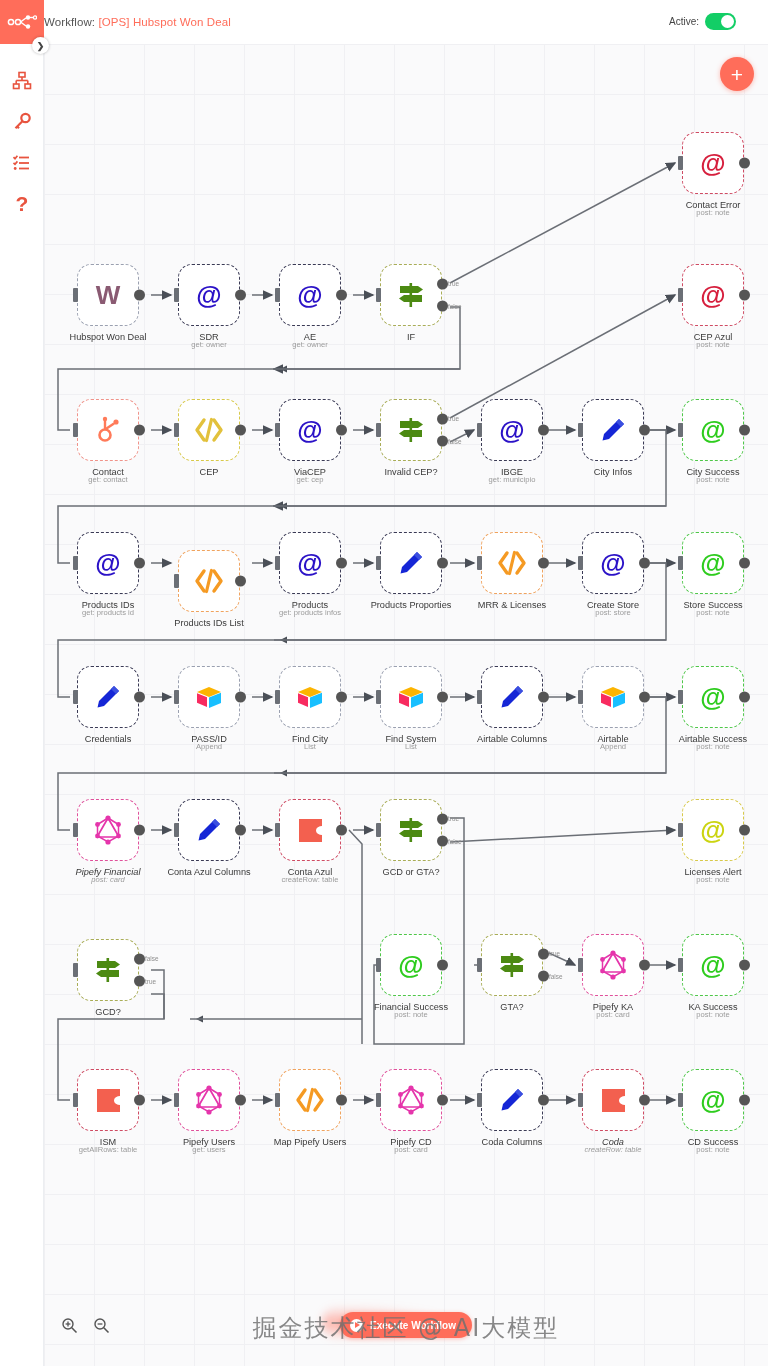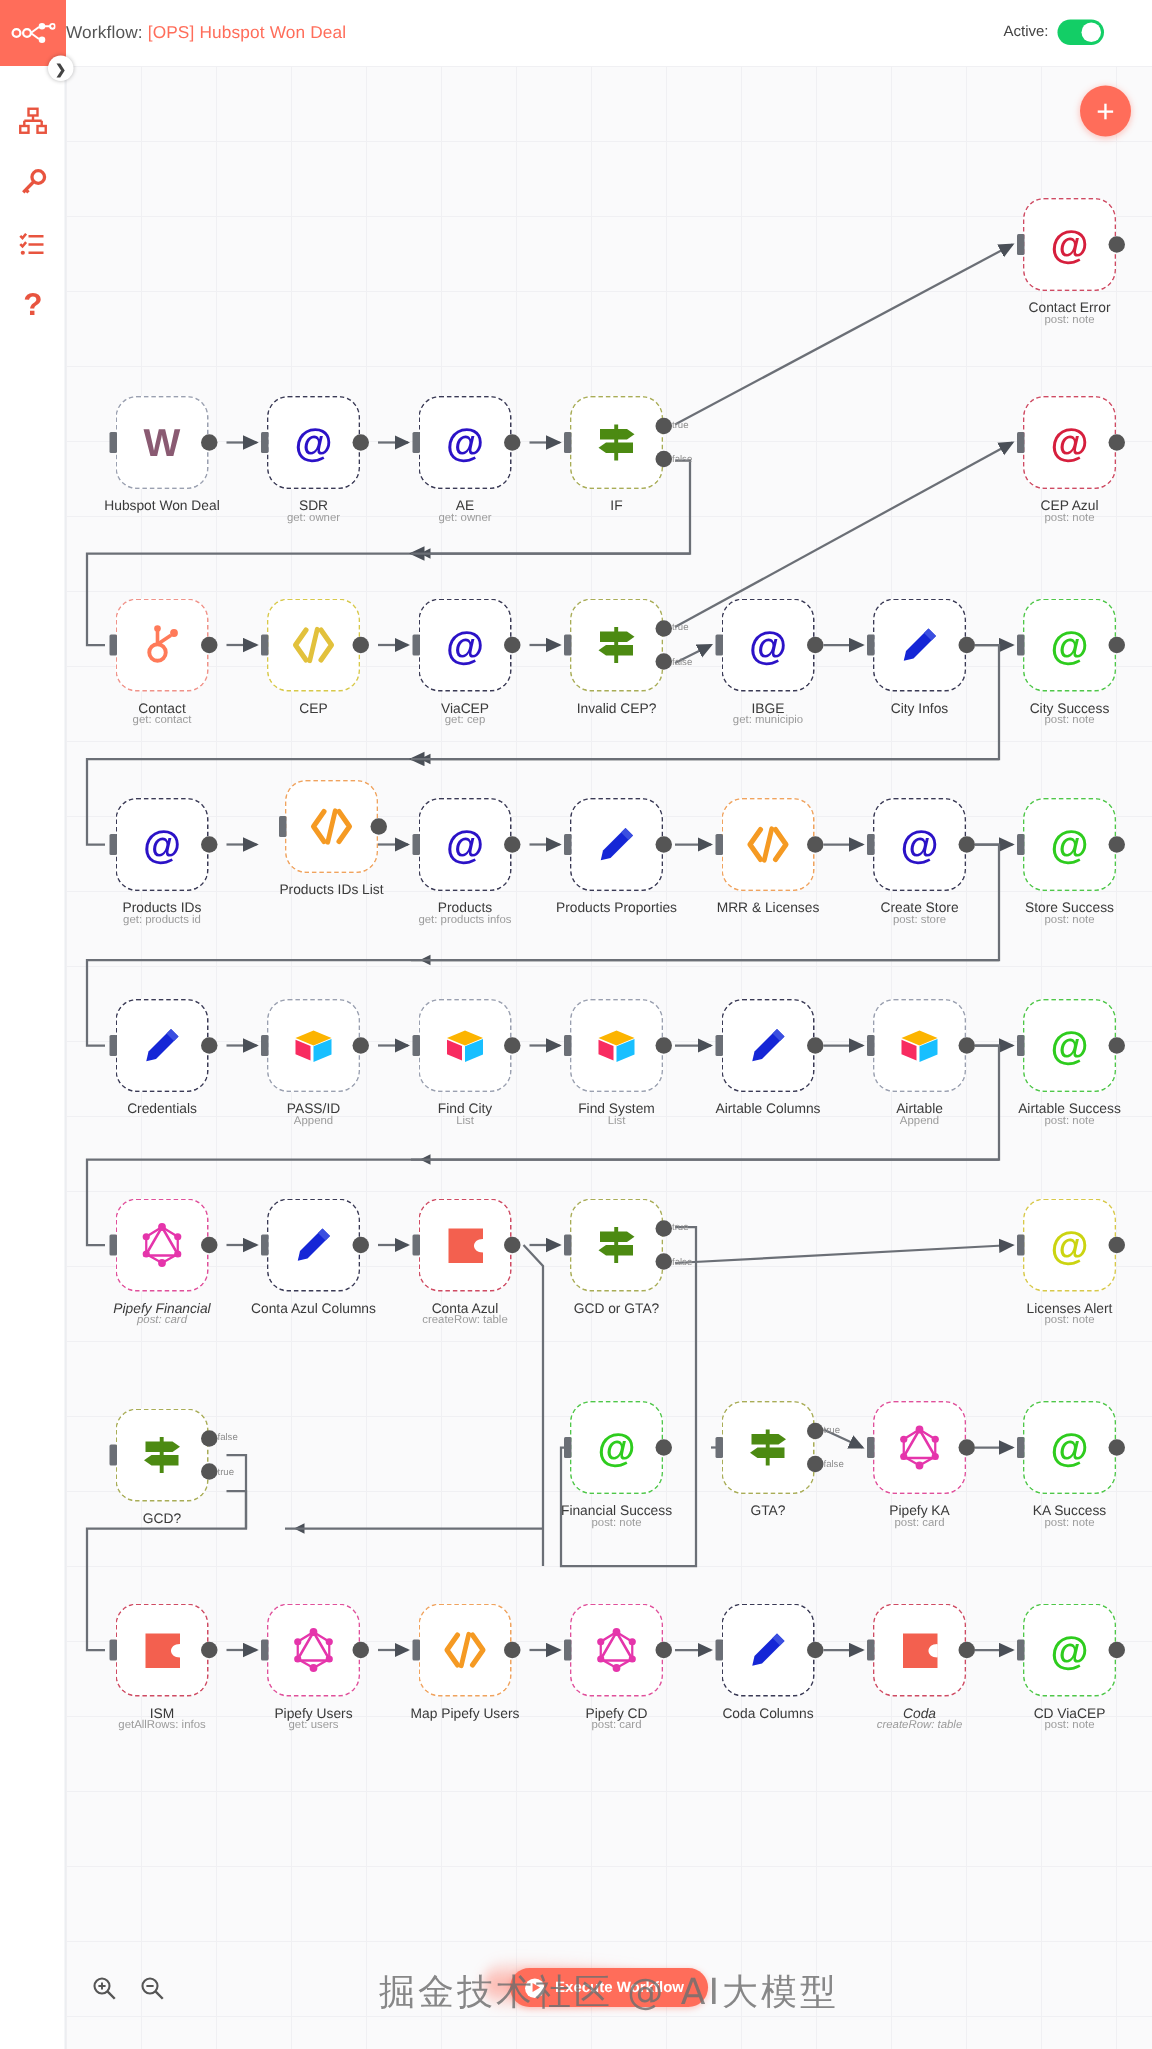--- a/index.html
+++ b/index.html
@@ -452,21 +452,21 @@
         </div>
         <div class="node" style="left: 33px; top: 488px;">
           <div class="node-box b-dark">
             <span class="glyph" style="color:#2b12c7;">@</span>
             <span class="port-in"></span>
             <span class="port-out"></span>
           </div>
           <div class="node-label">Products IDs</div>
           <div class="node-sub">get: products id</div>
         </div>
-        <div class="node" style="left: 134px; top: 476px; margin-left: 12px;">
+        <div class="node" style="left: 134px; top: 506px;">
           <div class="node-box b-orange">
             <svg width="30" height="26" viewBox="0 0 30 26">
               <path d="M10 3 L3 13 L10 23" fill="none" stroke="#f59a23" stroke-width="3.4" stroke-linecap="round" stroke-linejoin="round"></path>
               <path d="M20 3 L27 13 L20 23" fill="none" stroke="#f59a23" stroke-width="3.4" stroke-linecap="round" stroke-linejoin="round"></path>
               <line x1="17.5" y1="2.5" x2="12.5" y2="23.5" stroke="#f59a23" stroke-width="3.2" stroke-linecap="round"></line>
             </svg>
             <span class="port-in"></span>
             <span class="port-out"></span>
           </div>
           <div class="node-label">Products IDs List</div>
@@ -740,21 +740,21 @@
           <div class="node-box b-crimson">
             <svg width="27" height="27" viewBox="0 0 27 27">
               <path d="M2 2 H25 V25 H2 Z" fill="#f3604f" rx="2"></path>
               <path d="M25 9.5 C18 9.5 18 17.5 25 17.5 Z" fill="#fff"></path>
               <path d="M25 9 C17 9 17 18 25 18 L25 9 Z" fill="#fff"></path>
             </svg>
             <span class="port-in"></span>
             <span class="port-out"></span>
           </div>
           <div class="node-label">ISM</div>
-          <div class="node-sub">getAllRows: infos</div>
+          <div class="node-sub">getAllRows: table</div>
         </div>
         <div class="node" style="left: 134px; top: 1025px;">
           <div class="node-box b-pink">
             <svg width="30" height="30" viewBox="0 0 30 30">
               <path d="M15 3 L26 22 H4 Z" fill="none" stroke="#e535ab" stroke-width="1.7"></path>
               <path d="M15 3 L4.5 9.5 L4.5 21 L15 27 L25.5 21 L25.5 9.5 Z" fill="none" stroke="#e535ab" stroke-width="1.5"></path>
               <circle cx="15" cy="3" r="2.6" fill="#e535ab"></circle>
               <circle cx="4.5" cy="9.5" r="2.4" fill="#e535ab"></circle>
               <circle cx="25.5" cy="9.5" r="2.4" fill="#e535ab"></circle>
               <circle cx="4.5" cy="21" r="2.4" fill="#e535ab"></circle>
@@ -820,21 +820,21 @@
           </div>
           <div class="node-label">Coda</div>
           <div class="node-sub">createRow: table</div>
         </div>
         <div class="node" style="left: 638px; top: 1025px;">
           <div class="node-box b-green">
             <span class="glyph" style="color:#2ecc1e;">@</span>
             <span class="port-in"></span>
             <span class="port-out"></span>
           </div>
-          <div class="node-label">CD ViaCEP</div>
+          <div class="node-label">CD Success</div>
           <div class="node-sub">post: note</div>
         </div>
       </div>
 
     <div class="zoom-btns">
       <div class="zoom-btn">
         <svg width="17" height="17" viewBox="0 0 17 17">
           <circle cx="7" cy="7" r="5" fill="none" stroke="#555" stroke-width="1.4"></circle>
           <line x1="10.8" y1="10.8" x2="15.5" y2="15.5" stroke="#555" stroke-width="1.6"></line>
           <line x1="4.6" y1="7" x2="9.4" y2="7" stroke="#555" stroke-width="1.3"></line>

